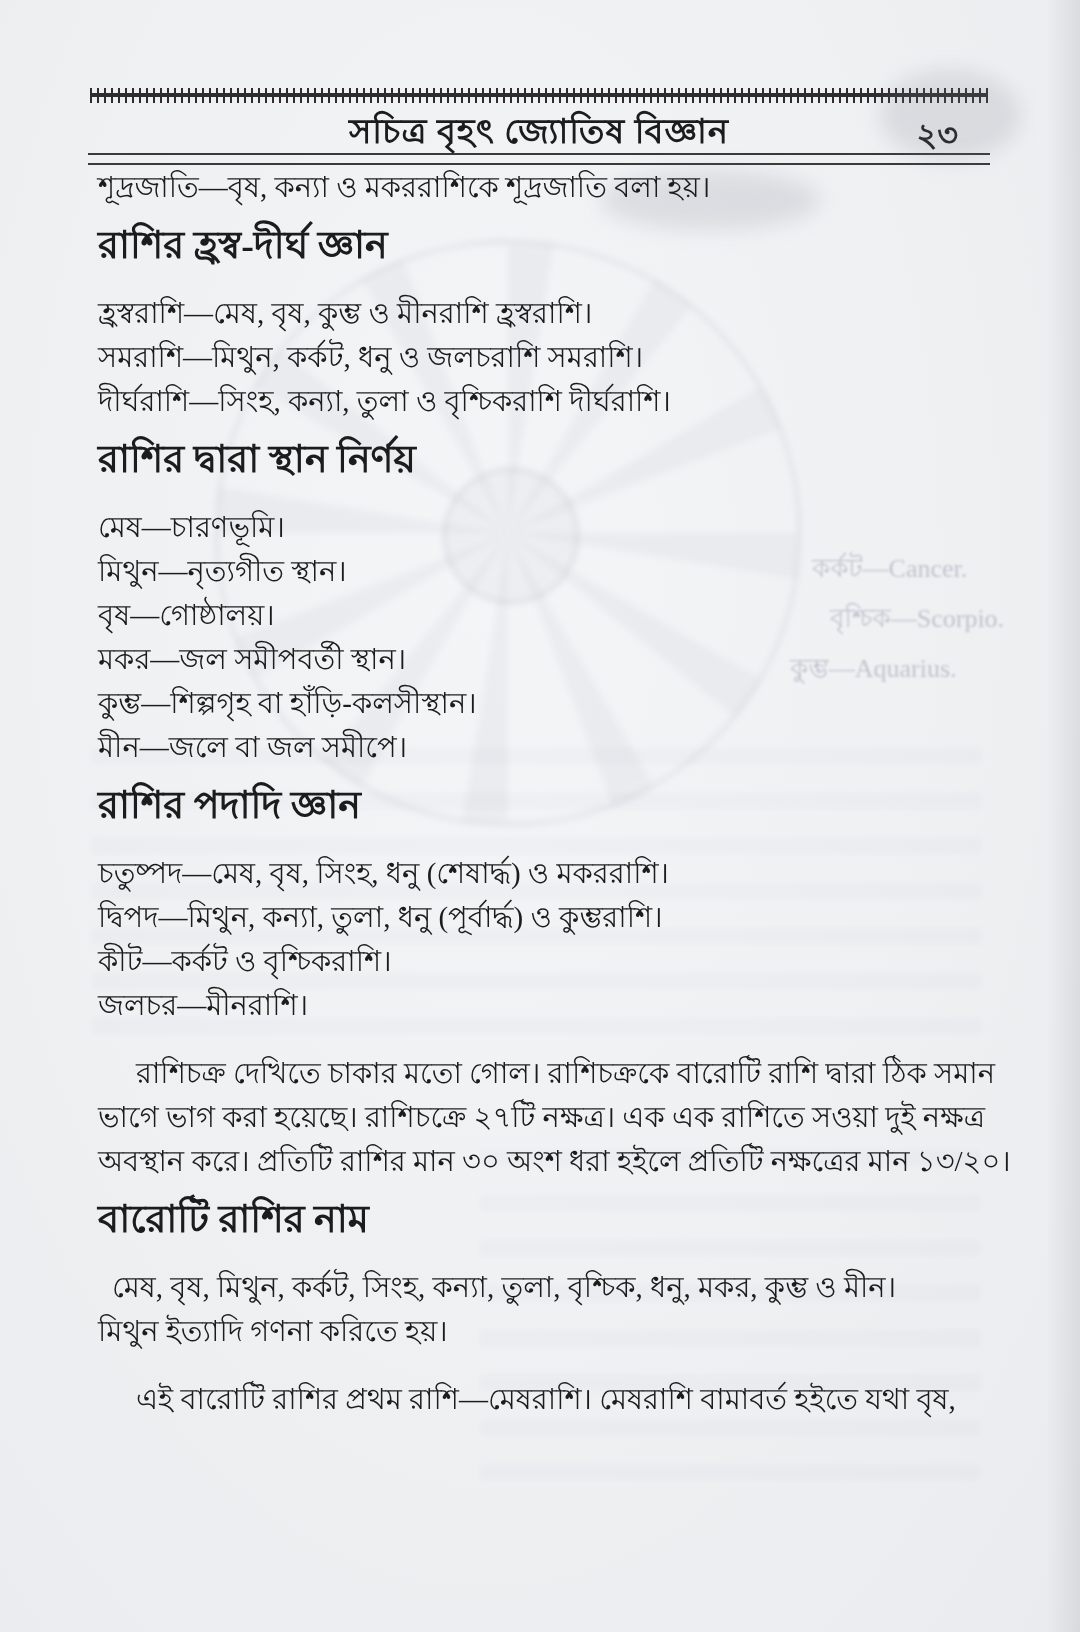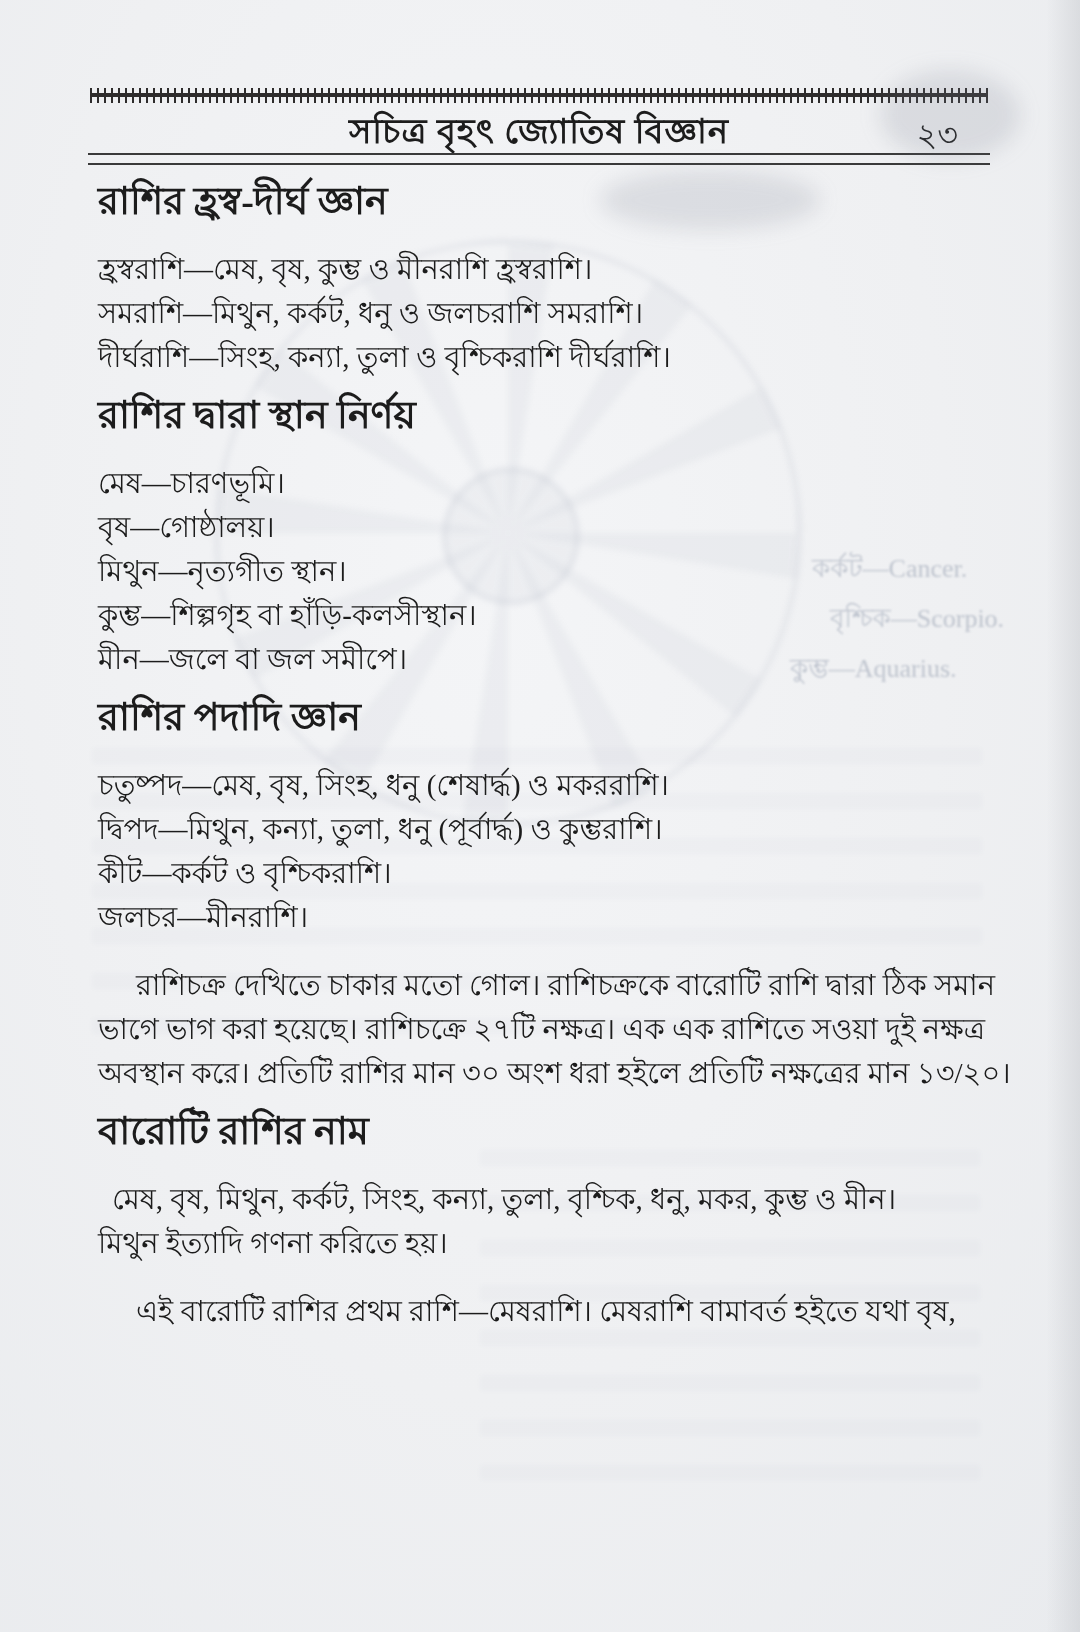--- a/index.html
+++ b/index.html
@@ -15,21 +15,21 @@
     position:absolute;left:90px;right:92px;top:88px;height:15px;
     background:
       linear-gradient(to bottom, transparent 5px, #2e2c2c 5px, #2e2c2c 9px, transparent 9px),
       repeating-linear-gradient(90deg, #2e2c2c 0 2px, transparent 2px 7px);
   }
   .header-title{
     position:absolute;top:105px;left:90px;right:92px;
     text-align:center;font-size:34px;font-weight:bold;letter-spacing:1px;
   }
   .page-number{
-    position:absolute;top:110px;right:122px;font-size:32px;font-weight:normal;
+    position:absolute;top:110px;right:122px;font-size:32px;font-weight:bold;
   }
   .double-rule{
     position:absolute;top:153px;left:88px;right:90px;height:8px;
     border-top:2px solid #3a3a3a;border-bottom:2px solid #3a3a3a;
   }
   
   .content{position:absolute;top:165px;left:98px;right:90px;z-index:2;}
   .line{font-size:29px;line-height:44px;white-space:nowrap;}
   .heading{font-size:38px;line-height:48px;font-weight:bold;text-align:left;margin:12px 0 22px 0;}
   .ind-sm{padding-left:14px;}
@@ -83,30 +83,32 @@
     <div class="edge-shadow"></div>
   </div>
 
   <div class="rule-band"></div>
   <div class="header-title">সচিত্র বৃহৎ জ্যোতিষ বিজ্ঞান</div>
   <div class="page-number">২৩</div>
   <div class="double-rule"></div>
 
   <div class="content">
 
+    <div class="line">শূদ্রজাতি—বৃষ, কন্যা ও মকররাশিকে শূদ্রজাতি বলা হয়।</div>
 
     <div class="heading">রাশির হ্রস্ব-দীর্ঘ জ্ঞান</div>
     <div class="line">হ্রস্বরাশি—মেষ, বৃষ, কুম্ভ ও মীনরাশি হ্রস্বরাশি।</div>
     <div class="line">সমরাশি—মিথুন, কর্কট, ধনু ও জলচরাশি সমরাশি।</div>
     <div class="line">দীর্ঘরাশি—সিংহ, কন্যা, তুলা ও বৃশ্চিকরাশি দীর্ঘরাশি।</div>
 
     <div class="heading">রাশির দ্বারা স্থান নির্ণয়</div>
     <div class="line">মেষ—চারণভূমি।</div>
+    <div class="line">মিথুন—নৃত্যগীত স্থান।</div>
     <div class="line">বৃষ—গোষ্ঠালয়।</div>
-    <div class="line">মিথুন—নৃত্যগীত স্থান।</div>
+    <div class="line">মকর—জল সমীপবর্তী স্থান।</div>
     <div class="line">কুম্ভ—শিল্পগৃহ বা হাঁড়ি-কলসীস্থান।</div>
     <div class="line">মীন—জলে বা জল সমীপে।</div>
 
     <div class="heading">রাশির পদাদি জ্ঞান</div>
     <div class="line">চতুষ্পদ—মেষ, বৃষ, সিংহ, ধনু (শেষার্দ্ধ) ও মকররাশি।</div>
     <div class="line">দ্বিপদ—মিথুন, কন্যা, তুলা, ধনু (পূর্বার্দ্ধ) ও কুম্ভরাশি।</div>
     <div class="line">কীট—কর্কট ও বৃশ্চিকরাশি।</div>
     <div class="line">জলচর—মীনরাশি।</div>
 
     <div class="line ind-lg">রাশিচক্র দেখিতে চাকার মতো গোল। রাশিচক্রকে বারোটি রাশি দ্বারা ঠিক সমান</div>

